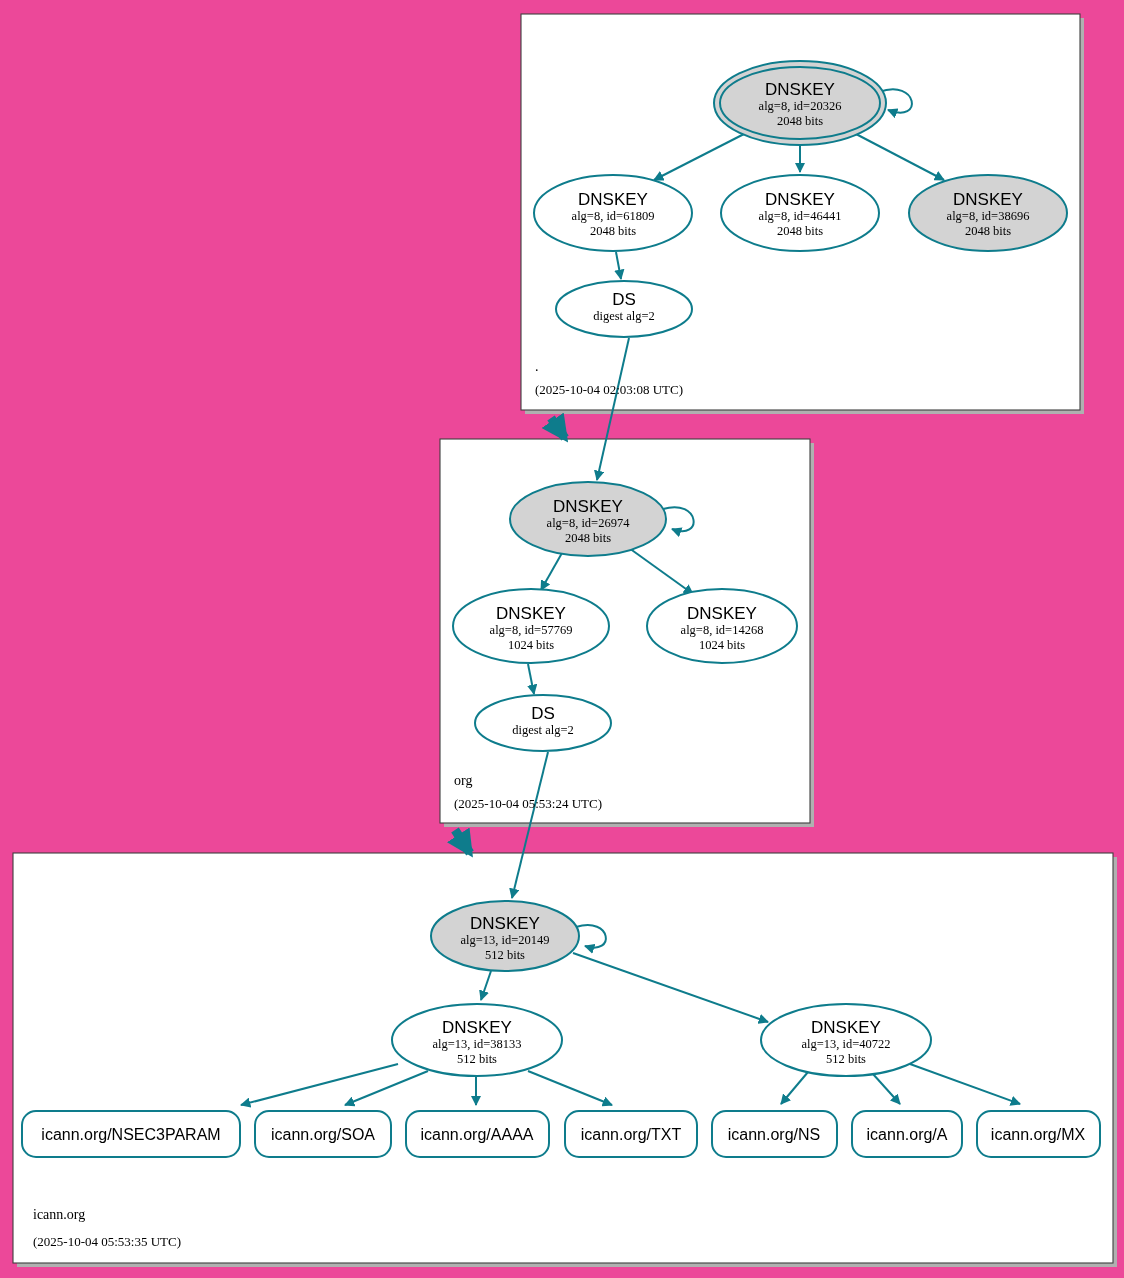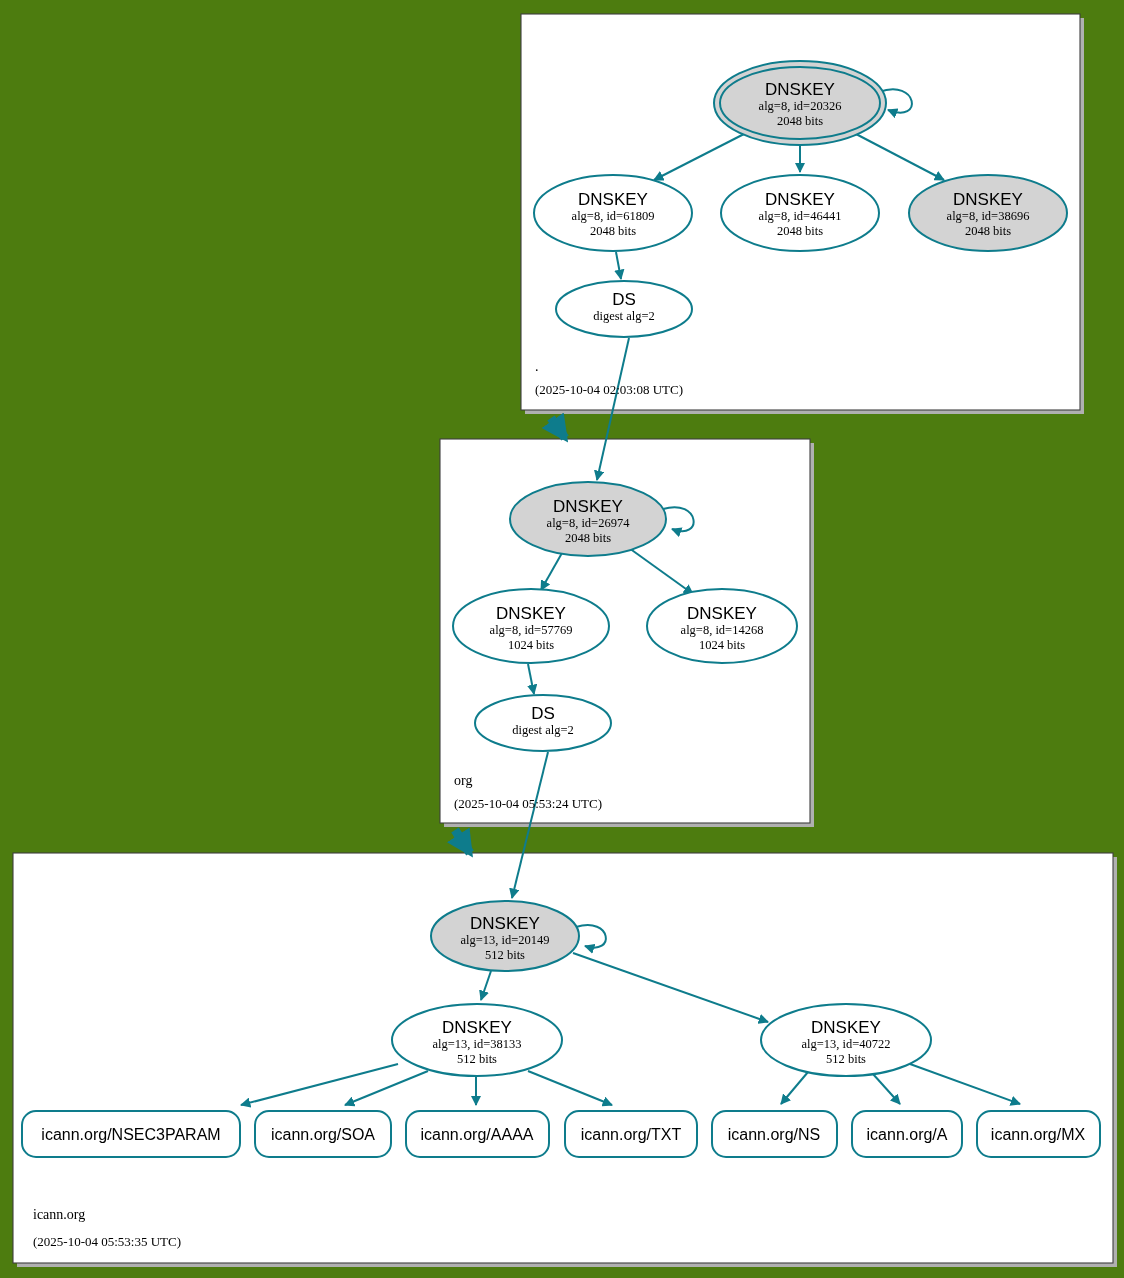--- a/index.html
+++ b/index.html
@@ -7,21 +7,21 @@
     padding: 0;
     background: #ffffff;
   }
   body {
     font-family: "Liberation Sans", sans-serif;
   }
   #canvas {
     position: relative;
     width: 1124px;
     height: 1278px;
-    background: #4d7c0f;
+    background: #ec4899;
     overflow: hidden;
   }
   svg#graph {
     position: absolute;
     left: 0;
     top: 0;
     width: 1124px;
     height: 1278px;
   }
   .zone-box {

